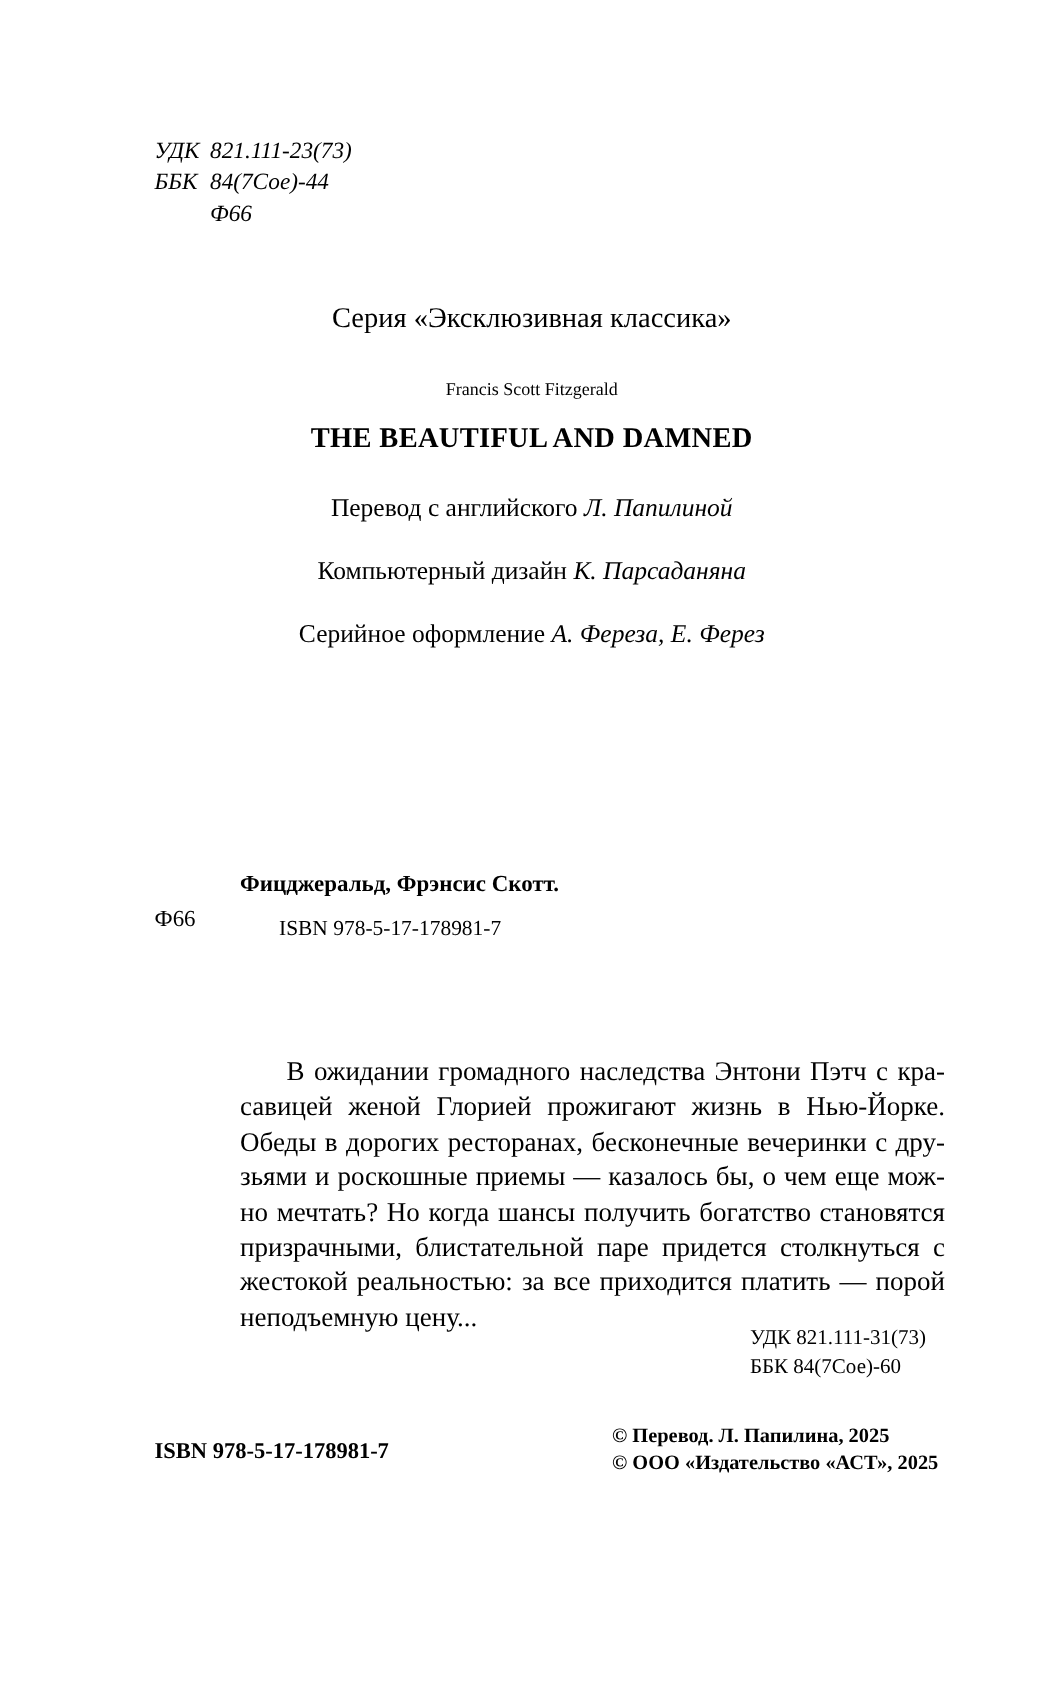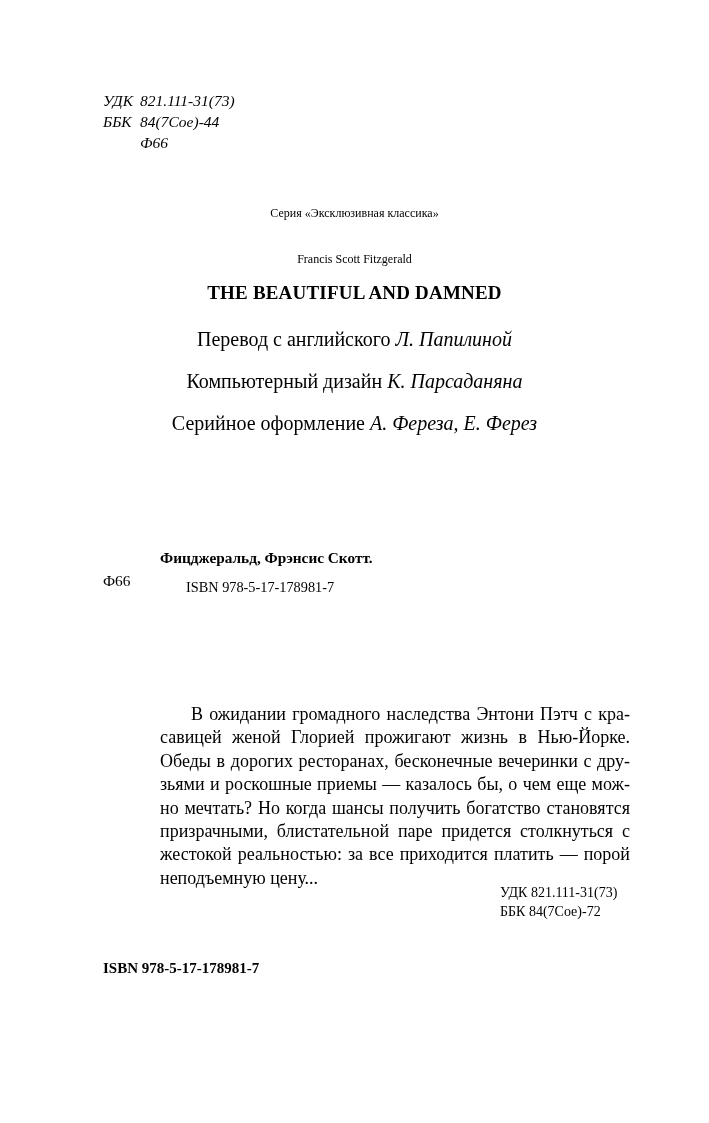--- a/index.html
+++ b/index.html
@@ -47,53 +47,53 @@
 
   
   .centered-block {
     position: absolute;
     left: 0;
     right: 0;
     top: 202px;
     text-align: center;
   }
   .series-line {
-    font-size: 12px;
+    font-size: 19px;
     line-height: 22px;
   }
   .author-line {
     font-size: 12px;
     line-height: 22px;
     margin-top: 24px;
   }
   .title-line {
     font-size: 19px;
     line-height: 24px;
     margin-top: 11px;
     letter-spacing: 0.2px;
     font-weight: bold;
   }
   .credit-line {
-    font-size: 20px;
+    font-size: 17px;
     line-height: 22px;
     margin-top: 20px;
   }
   .credit-line.first {
     margin-top: 23px;
   }
   .credit-line em,
   .credit-name {
     font-style: italic;
   }
 
   
   .cip {
     position: absolute;
     left: 103px;
-    top: 546px;
+    top: 578px;
     width: 527px;
     font-size: 15.3px;
     line-height: 23.4px;
   }
   .cip-heading {
     font-weight: bold;
     margin-left: 57px;
   }
   .cip-body {
     position: relative;
@@ -166,21 +166,21 @@
   }
 </style>
 </head>
 <body>
 
 <div class="page">
 
   <div class="class-top">
     <div class="class-row">
       <span class="class-label">УДК</span>
-      <span class="class-value">821.111-31(73)</span>
+      <span class="class-value">821.111-23(73)</span>
     </div>
     <div class="class-row">
       <span class="class-label">ББК</span>
       <span class="class-value">84(7Сое)-44</span>
     </div>
     <div class="class-row indented">
       <span class="class-label">&nbsp;</span>
       <span class="class-value">Ф66</span>
     </div>
   </div>
@@ -208,19 +208,23 @@
     <div class="cip-body">
       <span class="cip-sigil">Ф66</span>
     </div>
     <div class="cip-isbn">ISBN 978-5-17-178981-7</div>
   </div>
 
   <div class="annotation">В ожидании громадного наследства Энтони Пэтч с кра­савицей женой Глорией прожигают жизнь в Нью-Йорке. Обеды в дорогих ресторанах, бесконечные вечеринки с дру­зьями и роскошные приемы — казалось бы, о чем еще мож­но мечтать?  Но когда шансы получить богатство становят­ся призрачными, блистательной паре придется столкнуться с жестокой реальностью: за все приходится платить — порой неподъемную цену...</div>
 
   <div class="class-bottom">
     <div>УДК 821.111-31(73)</div>
-    <div>ББК 84(7Сое)-72</div>
-  </div>
-
+    <div>ББК 84(7Сое)-60</div>
+  </div>
+
+  <div class="copyright">
+    <div>© Перевод. Л. Папилина, 2025</div>
+    <div>© ООО «Издательство «АСТ», 2025</div>
+  </div>
 
   <div class="isbn-bottom">ISBN 978-5-17-178981-7</div>
 
 </div>
 
 </body></html>

